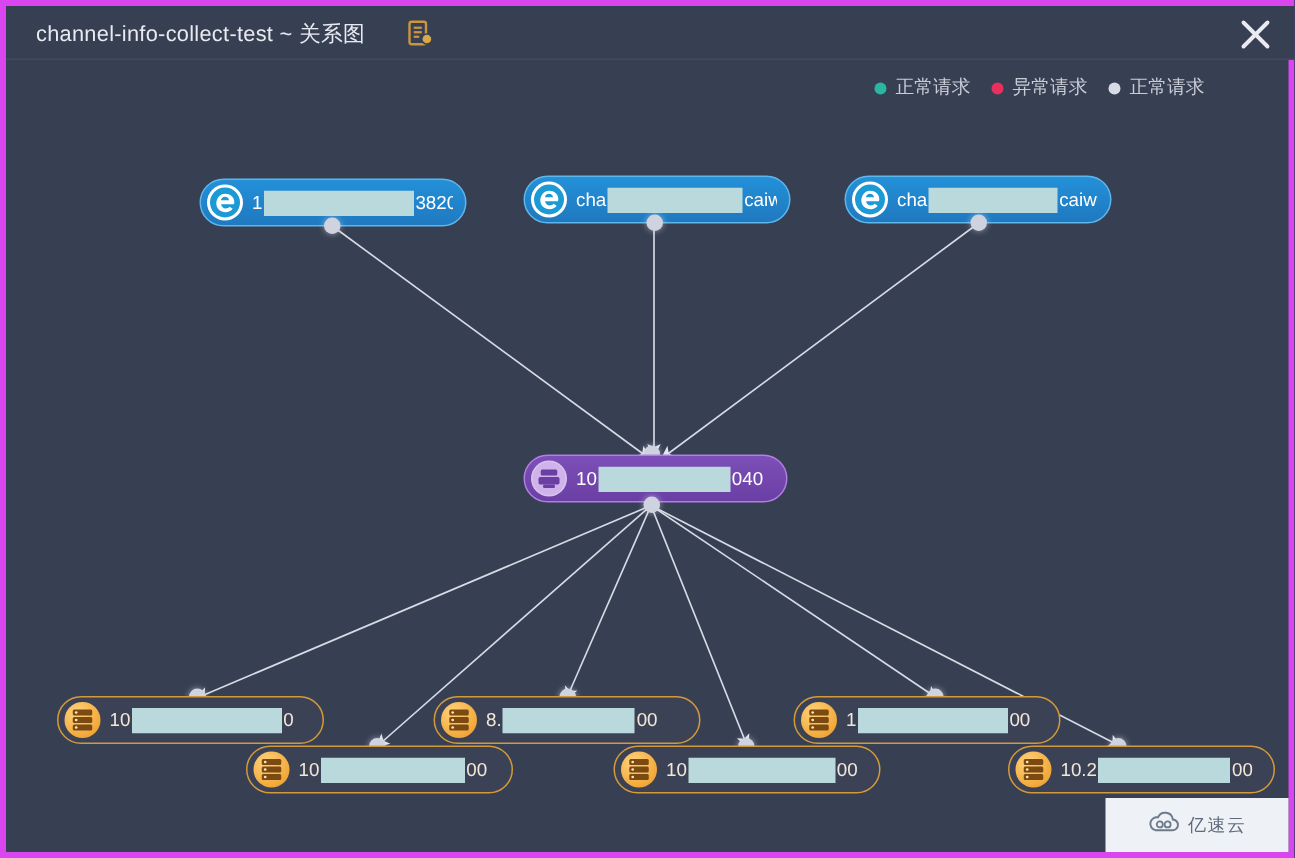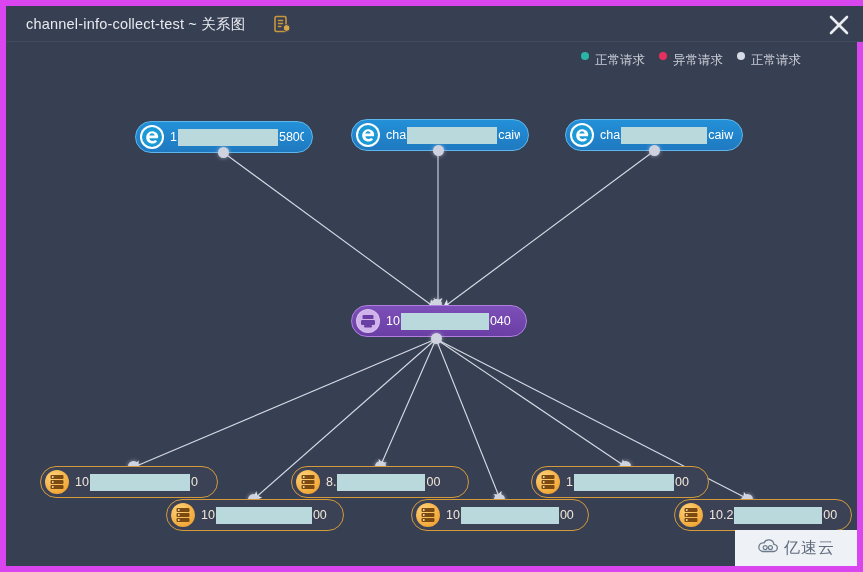--- a/index.html
+++ b/index.html
@@ -6,21 +6,21 @@
   body{
     width:863px;height:572px;
     background:#2e3446;
     font-family:"Liberation Sans","DejaVu Sans",sans-serif;
     overflow:hidden;
   }
   #app{
     position:relative;width:863px;height:572px;
     background:#373f52;
     box-sizing:border-box;
-    border:6px solid #d946ef;
+    border:4px solid #d946ef;
   }
   
   #titlebar{
     position:absolute;left:0;top:0;width:863px;height:36px;
     background:#373f52;
     border-bottom:1px solid #424a60;
     box-sizing:border-box;
   }
   #title-text{
     position:absolute;left:20px;top:9px;
@@ -33,21 +33,21 @@
   #close-btn{
     position:absolute;right:10px;top:2px;width:40px;height:34px;
     cursor:pointer;
   }
   
   #legend{
     position:absolute;right:56px;top:46px;
     display:flex;align-items:center;gap:14px;
     font-size:12.5px;
   }
-  .lg-item{display:flex;align-items:flex-start;gap:6px;}
+  .lg-item{display:flex;align-items:center;gap:6px;}
   .lg-dot{width:8px;height:8px;border-radius:50%;display:block;}
   .lg-label{color:#c9ccd6;}
   
   #canvas{
     position:absolute;left:0;top:37px;width:861px;height:534px;
   }
   #edges{position:absolute;left:0;top:0;width:861px;height:534px;}
   
   .node{
     position:absolute;
@@ -106,21 +106,21 @@
     background:#cfd3e0;
     box-shadow:0 0 4px rgba(220,225,240,.6);
   }
   
   #watermark{
     position:absolute;right:0;bottom:0;
     width:122px;height:36px;background:#eef1f5;
     display:flex;align-items:center;justify-content:center;gap:5px;
   }
   #watermark .wm-text{
-    font-size:16px;color:#5f6b7d;letter-spacing:1px;
+    font-size:12px;color:#5f6b7d;letter-spacing:1px;
   }
 </style>
 </head>
 <body>
 
 <div id="app">
 
   <div id="titlebar">
     <div id="title-text">channel-info-collect-test ~ 关系图</div>
 
@@ -183,21 +183,21 @@
     <div class="node blue" style="left:129px;top:78px;width:178px;">
       <span class="ico">
         <svg width="22" height="22" viewBox="0 0 22 22">
           <circle cx="11" cy="11" r="10" fill="#1c9ad6"></circle>
           <path d="M11 5.2c3.4 0 6.2 2.3 6.2 5.4 0 .6-.1 1.1-.3 1.6H8.4c.2 1.7 1.5 2.8 3.1 2.8 1.1 0 2-.4 2.6-1.1l2 1.3c-1 1.4-2.7 2.3-4.7 2.3-3.4 0-6.2-2.5-6.2-5.8S7.6 5.2 11 5.2zm0 2c-1.5 0-2.5 1-2.7 2.3h5.4C13.5 8.2 12.5 7.2 11 7.2z" fill="#ffffff"></path>
         </svg>
       </span>
       <span class="lbl">
         <span>1</span>
         <i class="redact" style="width:100px"></i>
-        <span>5800</span>
+        <span>3820</span>
       </span>
     </div>
     <span class="anchor" style="left:212px;top:104px"></span>
 
     <div class="node blue" style="left:345px;top:76px;width:178px;">
       <span class="ico">
         <svg width="22" height="22" viewBox="0 0 22 22">
           <circle cx="11" cy="11" r="10" fill="#1c9ad6"></circle>
           <path d="M11 5.2c3.4 0 6.2 2.3 6.2 5.4 0 .6-.1 1.1-.3 1.6H8.4c.2 1.7 1.5 2.8 3.1 2.8 1.1 0 2-.4 2.6-1.1l2 1.3c-1 1.4-2.7 2.3-4.7 2.3-3.4 0-6.2-2.5-6.2-5.8S7.6 5.2 11 5.2zm0 2c-1.5 0-2.5 1-2.7 2.3h5.4C13.5 8.2 12.5 7.2 11 7.2z" fill="#ffffff"></path>
         </svg>

